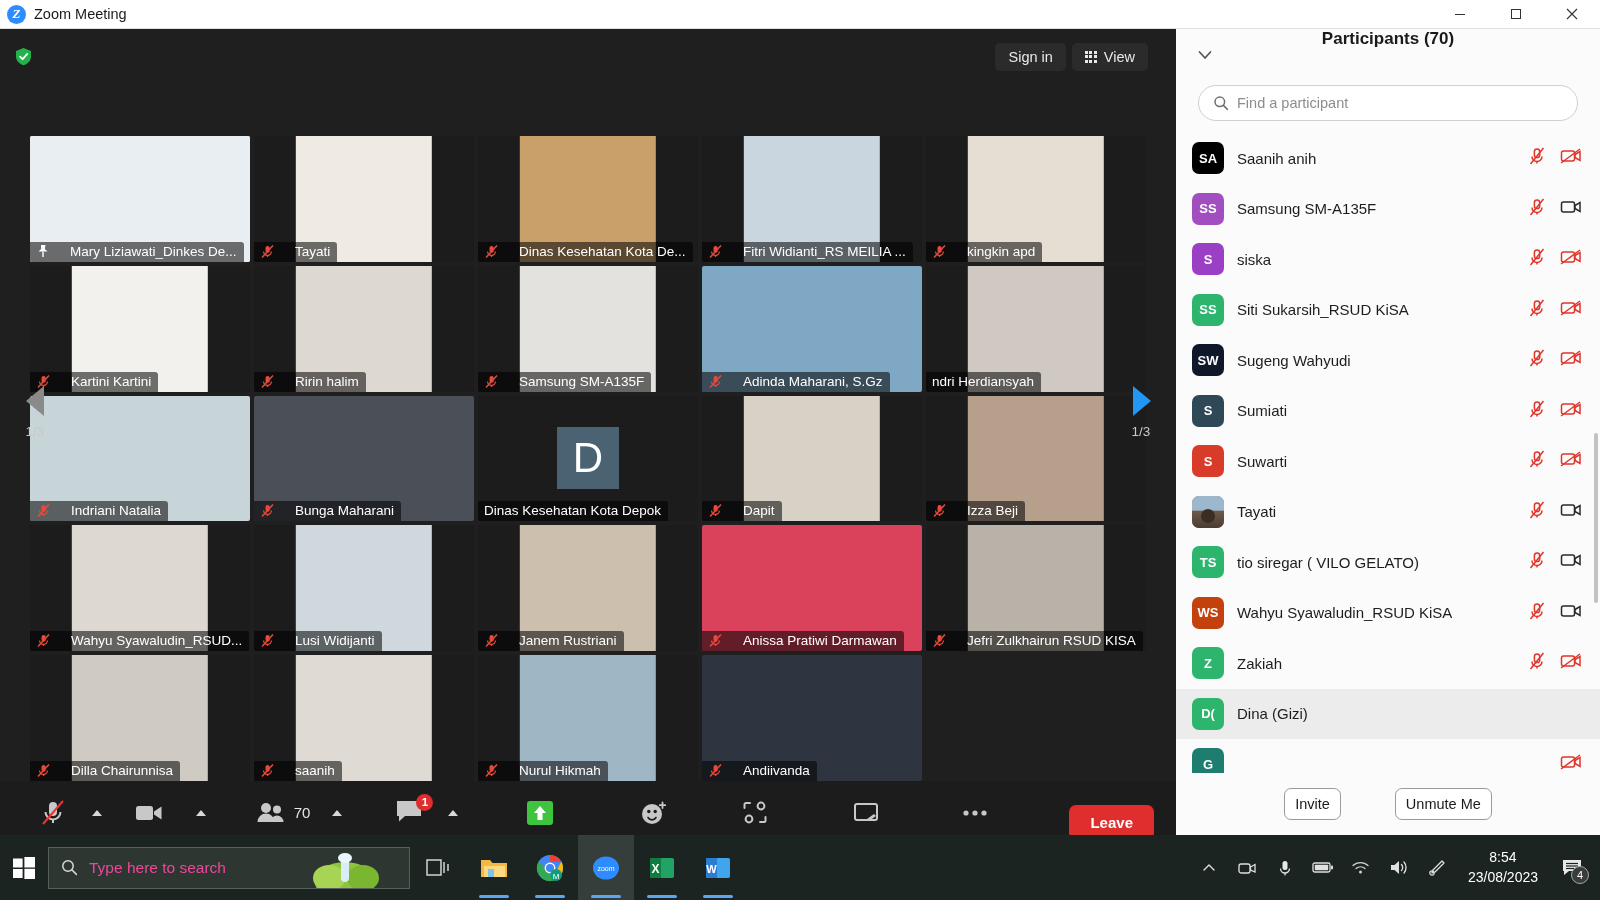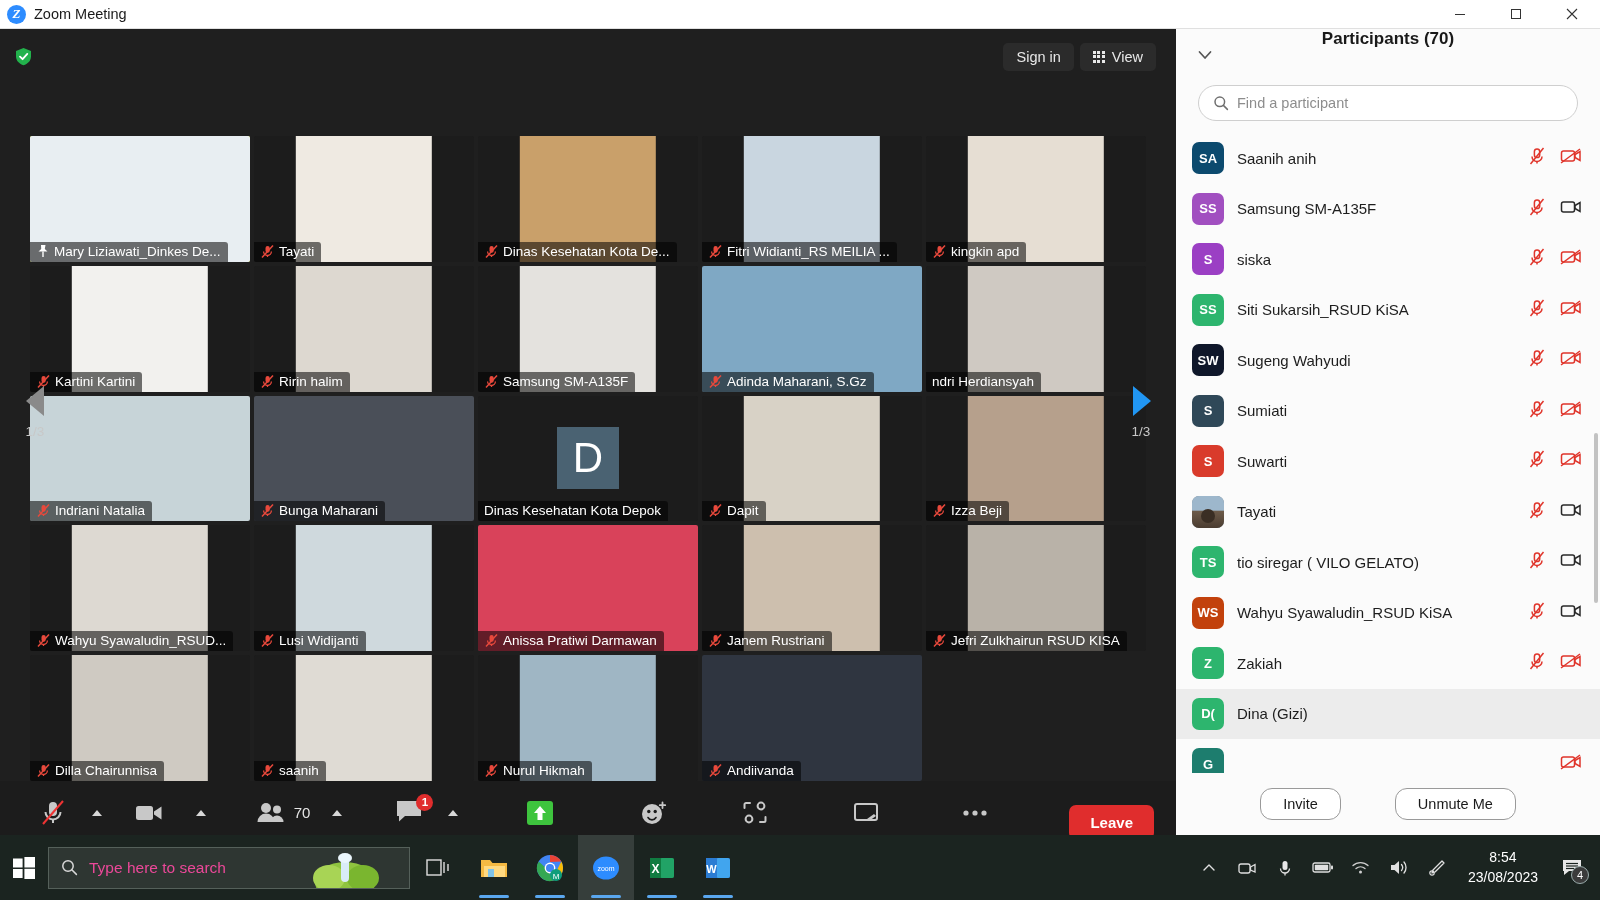--- a/index.html
+++ b/index.html
@@ -37,21 +37,21 @@
     background: #1f1f1f;
   }
   .video-header {
     position: absolute; top: 0; left: 0; width: 1176px; height: 55px;
     display: flex; align-items: center;
   }
   .shield-badge {
     margin-left: 14px; width: 19px; height: 19px;
     display: flex; align-items: center; justify-content: center;
   }
-  .header-right { margin-left: auto; display: flex; align-items: center; gap: 6px; padding-right: 20px; }
+  .header-right { margin-left: auto; display: flex; align-items: center; gap: 6px; padding-right: 28px; }
   .hdr-btn {
     background: #2b2b2b; border-radius: 5px; color: #e8e8e8;
     font-size: 14.5px; padding: 6px 13px; display: flex;
     align-items: center; gap: 7px; cursor: pointer;
   }
   .grid-icon {
     display: inline-grid; grid-template-columns: repeat(3, 3px);
     grid-template-rows: repeat(3, 3px); gap: 1.5px;
   }
   .grid-icon i { background: #e8e8e8; display: block; width: 3px; height: 3px; }
@@ -70,21 +70,21 @@
     border-radius: 2px;
   }
   .tile.active { outline: 3px solid #d9e93c; outline-offset: -3px; }
   .tile .vid {
     position: absolute; top: 0; bottom: 0; left: 50%;
     transform: translateX(-50%);
     display: flex; align-items: center; justify-content: center;
   }
   .tile .namebar {
     position: absolute; left: 0; bottom: 0; max-width: 100%;
-    display: flex; align-items: center; gap: 4px;
+    display: flex; align-items: center; gap: 20px;
     padding: 2px 7px 3px 6px;
     background: rgba(0,0,0,0.55);
     border-radius: 0 3px 0 0;
   }
   .tile .namebar .nm {
     color: #fff; font-size: 13.5px; white-space: nowrap;
     overflow: hidden; text-overflow: ellipsis;
   }
   .mic-off svg { display: block; }
   .avatar-letter {
@@ -183,22 +183,22 @@
     flex: 1; font-size: 15px; color: #1d1d1d;
     white-space: nowrap; overflow: hidden; text-overflow: ellipsis;
   }
   .picons { display: flex; align-items: center; gap: 13px; flex-shrink: 0; }
   .panel-foot {
     height: 62px; display: flex; align-items: center;
     justify-content: center; gap: 54px; flex-shrink: 0;
     background: #fbfbfb;
   }
   .pbtn {
-    border: 1px solid #9a9a9a; border-radius: 12px; background: #fff;
-    font-size: 14.5px; color: #1a1a1a; padding: 7px 22px; cursor: pointer;
+    border: 1px solid #9a9a9a; border-radius: 7px; background: #fff;
+    font-size: 14.5px; color: #1a1a1a; padding: 7px 10px; cursor: pointer;
     font-family: "Liberation Sans", sans-serif;
   }
   .pscroll {
     position: absolute; right: 2px; top: 300px; width: 4px; height: 170px;
     background: #c2c2c2; border-radius: 2px;
   }
 
   
   .taskbar {
     position: absolute; top: 835px; left: 0; width: 1600px; height: 65px;
@@ -523,45 +523,45 @@
                 <rect x="5.5" y="2" width="4.2" height="6.8" rx="2.1" fill="#e8493c"></rect>
                 <path d="M3.6 7.6 a3.9 3.9 0 0 0 7.8 0" stroke="#e8493c" stroke-width="1.3" fill="none"></path>
                 <line x1="7.5" y1="11" x2="7.5" y2="13" stroke="#e8493c" stroke-width="1.3"></line>
                 <line x1="2" y1="13.5" x2="13" y2="1.5" stroke="#e8493c" stroke-width="1.5"></line>
               </svg>
             </span>
             <span class="nm">Lusi Widijanti</span>
           </div>
         </div>
         <div class="tile">
+          <div class="vid" style="width:62%;background:#cdbfae"></div>
+          <div class="namebar">
+            <span class="mic-off">
+              <svg width="15" height="15" viewBox="0 0 15 15">
+                <rect x="5.5" y="2" width="4.2" height="6.8" rx="2.1" fill="#e8493c"></rect>
+                <path d="M3.6 7.6 a3.9 3.9 0 0 0 7.8 0" stroke="#e8493c" stroke-width="1.3" fill="none"></path>
+                <line x1="7.5" y1="11" x2="7.5" y2="13" stroke="#e8493c" stroke-width="1.3"></line>
+                <line x1="2" y1="13.5" x2="13" y2="1.5" stroke="#e8493c" stroke-width="1.5"></line>
+              </svg>
+            </span>
+            <span class="nm">Janem Rustriani</span>
+          </div>
+        </div>
+        <div class="tile">
           <div class="vid" style="width:100%;background:#d9425a"></div>
           <div class="namebar">
             <span class="mic-off">
               <svg width="15" height="15" viewBox="0 0 15 15">
                 <rect x="5.5" y="2" width="4.2" height="6.8" rx="2.1" fill="#e8493c"></rect>
                 <path d="M3.6 7.6 a3.9 3.9 0 0 0 7.8 0" stroke="#e8493c" stroke-width="1.3" fill="none"></path>
                 <line x1="7.5" y1="11" x2="7.5" y2="13" stroke="#e8493c" stroke-width="1.3"></line>
                 <line x1="2" y1="13.5" x2="13" y2="1.5" stroke="#e8493c" stroke-width="1.5"></line>
               </svg>
             </span>
             <span class="nm">Anissa Pratiwi Darmawan</span>
-          </div>
-        </div>
-        <div class="tile">
-          <div class="vid" style="width:62%;background:#cdbfae"></div>
-          <div class="namebar">
-            <span class="mic-off">
-              <svg width="15" height="15" viewBox="0 0 15 15">
-                <rect x="5.5" y="2" width="4.2" height="6.8" rx="2.1" fill="#e8493c"></rect>
-                <path d="M3.6 7.6 a3.9 3.9 0 0 0 7.8 0" stroke="#e8493c" stroke-width="1.3" fill="none"></path>
-                <line x1="7.5" y1="11" x2="7.5" y2="13" stroke="#e8493c" stroke-width="1.3"></line>
-                <line x1="2" y1="13.5" x2="13" y2="1.5" stroke="#e8493c" stroke-width="1.5"></line>
-              </svg>
-            </span>
-            <span class="nm">Janem Rustriani</span>
           </div>
         </div>
         <div class="tile">
           <div class="vid" style="width:62%;background:#b9b2a8"></div>
           <div class="namebar">
             <span class="mic-off">
               <svg width="15" height="15" viewBox="0 0 15 15">
                 <rect x="5.5" y="2" width="4.2" height="6.8" rx="2.1" fill="#e8493c"></rect>
                 <path d="M3.6 7.6 a3.9 3.9 0 0 0 7.8 0" stroke="#e8493c" stroke-width="1.3" fill="none"></path>
                 <line x1="7.5" y1="11" x2="7.5" y2="13" stroke="#e8493c" stroke-width="1.3"></line>
@@ -797,21 +797,21 @@
           <circle cx="6.8" cy="6.8" r="4.8" stroke="#6f6f6f" stroke-width="1.5" fill="none"></circle>
           <line x1="10.4" y1="10.4" x2="14.4" y2="14.4" stroke="#6f6f6f" stroke-width="1.5" stroke-linecap="round"></line>
         </svg>
         <input type="text" placeholder="Find a participant" style="">
       </div>
     </div>
 
     <div class="plist" id="plist">
       <div class="pscroll"></div>
     <div class="prow">
-          <div class="pav" style="background:#0c4a6e">SA</div>
+          <div class="pav" style="background:#000000">SA</div>
           <div class="pname">Saanih anih</div>
           <div class="picons">
             <span><svg width="20" height="20" viewBox="0 0 20 20">
                 <rect x="7.4" y="3" width="5.3" height="8.5" rx="2.6" fill="none" stroke="#e0352b" stroke-width="1.5"></rect>
                 <path d="M5 10.5 a5 5 0 0 0 10 0" stroke="#e0352b" stroke-width="1.5" fill="none"></path>
                 <line x1="10" y1="15" x2="10" y2="17.5" stroke="#e0352b" stroke-width="1.5"></line>
                 <line x1="3.5" y1="18" x2="16.5" y2="2" stroke="#e0352b" stroke-width="1.5"></line>
               </svg></span>
             <span><svg width="22" height="18" viewBox="0 0 22 18">
                 <rect x="1.5" y="4" width="13" height="10" rx="2" fill="none" stroke="#e0352b" stroke-width="1.5"></rect>

